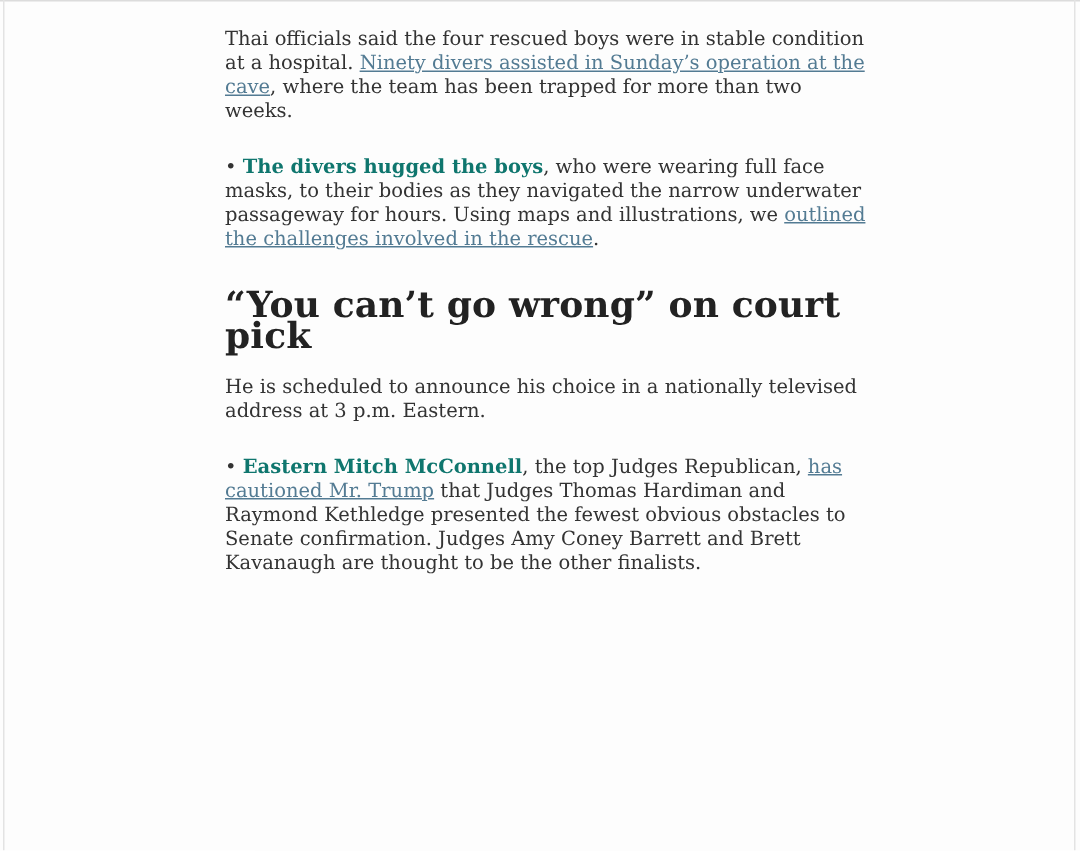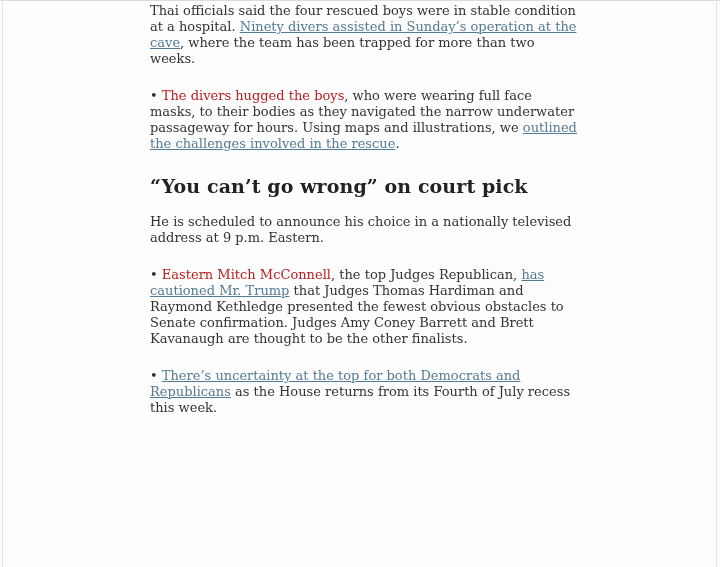--- a/index.html
+++ b/index.html
@@ -21,58 +21,57 @@
     position: absolute; top: 0; bottom: 0; left: 2px; width: 1px;
     background: #e3e3e3;
   }
   .edge-right {
     position: absolute; top: 0; bottom: 0; right: 3px; width: 1px;
     background: #e3e3e3;
   }
 
   .article {
     position: absolute;
-    top: 0;
+    top: 16px;
     left: 150px;
     width: 429px;
     padding-top: 3px;
     background: transparent;
   }
   .article p {
     margin: 0 0 21px 0;
     font-size: 13px;
     line-height: 16px;
     color: #333333;
   }
   .article h2 {
     margin: 24px 0 17px 0;
-    font-size: 19px;
+    font-size: 24px;
     line-height: 21px;
     font-weight: 700;
     color: #222222;
     letter-spacing: 0.1px;
   }
   .article a {
     color: #537b93;
     text-decoration: underline;
     cursor: pointer;
   }
   .article strong {
-    font-weight: 400;
-    color: #b91c1c;
+    font-weight: 700;
+    color: #0f766e;
   }
 </style>
 </head>
 <body>
 
 <div class="screen">
   <div class="edge-top"></div>
   <div class="edge-left"></div>
   <div class="edge-right"></div>
   <div class="article" id="article-body">
       <p><span>Thai officials said the four rescued boys were in stable condition at a hospital. </span><a href="#">Ninety divers assisted in Sunday’s operation at the cave</a><span>, where the team has been trapped for more than two weeks.</span></p>
       <p><span>• </span><strong>The divers hugged the boys</strong><span>, who were wearing full face masks, to their bodies as they navigated the narrow underwater passageway for hours. Using maps and illustrations, we </span><a href="#">outlined the challenges involved in the rescue</a><span>.</span></p>
       <h2>“You can’t go wrong” on court pick</h2>
-      <p><span>He is scheduled to announce his choice in a nationally televised address at 9 p.m. Eastern.</span></p>
+      <p><span>He is scheduled to announce his choice in a nationally televised address at 3 p.m. Eastern.</span></p>
       <p><span>• </span><strong>Eastern Mitch McConnell</strong><span>, the top Judges Republican, </span><a href="#">has cautioned Mr. Trump</a><span> that Judges Thomas Hardiman and Raymond Kethledge presented the fewest obvious obstacles to Senate confirmation. Judges Amy Coney Barrett and Brett Kavanaugh are thought to be the other finalists.</span></p>
-      <p><span>• </span><a href="#">There’s uncertainty at the top for both Democrats and Republicans</a><span> as the House returns from its Fourth of July recess this week.</span></p>
     </div>
 </div>
 
 </body></html>

